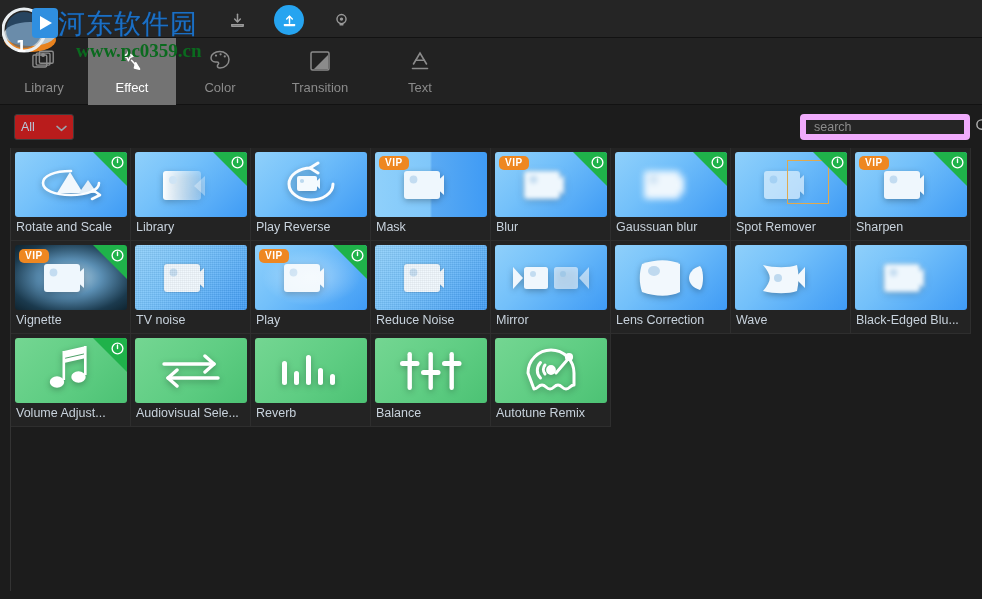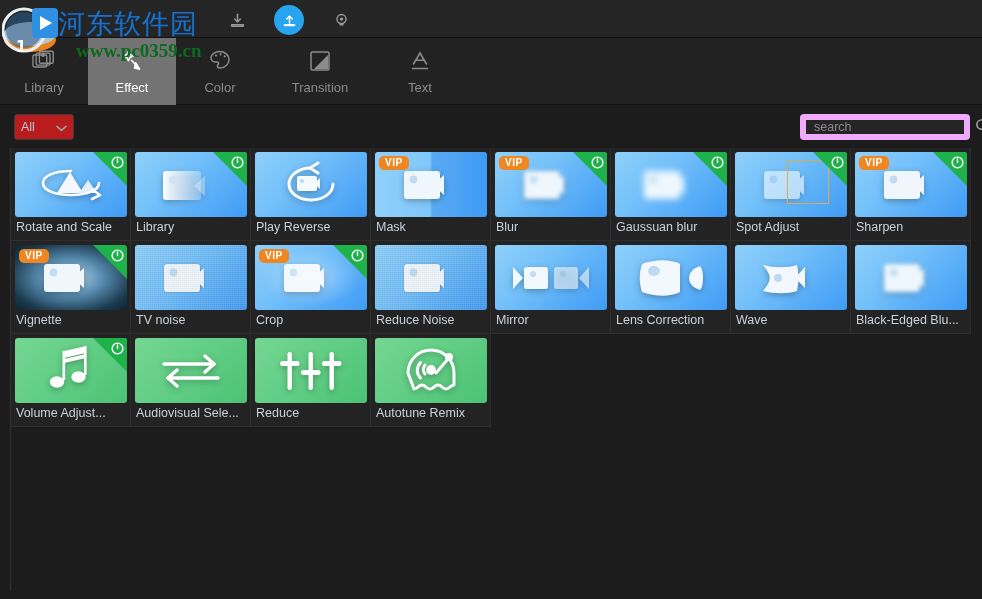--- a/index.html
+++ b/index.html
@@ -454,21 +454,21 @@
       </div>
       <div class="spot-rect"></div>
           <div class="corner-badge">
          <div class="tri"></div>
             <div class="pwr"><svg viewBox="0 0 16 16" width="13" height="13" fill="none" stroke="#ffffff" stroke-width="1.7" stroke-linecap="round">
     <circle cx="8" cy="8" r="6.6" fill="none"></circle>
                 <path d="M8 3.6V8"></path>
               </svg></div>
        </div>
     </div>
-    <div class="label">Spot Adjust</div>
+    <div class="label">Spot Remover</div>
       </div>
       <div class="cell">
     <div class="thumb">
       <div class="grad"></div>
       <div class="thumb-svg">
         <svg width="64" height="46" viewBox="0 0 64 46">
       <rect x="5" y="9" width="36" height="28" rx="3" fill="#eff7fd"></rect>
       <circle cx="14.5" cy="17.5" r="3.9" fill="#c3dcf1"></circle>
       <path d="M45 13v20l-11-10z" fill="#eff7fd"></path>
             </svg>
@@ -532,21 +532,21 @@
       <div class="glow-ov"></div>
           <div class="vip-badge">VIP</div>
           <div class="corner-badge">
          <div class="tri"></div>
             <div class="pwr"><svg viewBox="0 0 16 16" width="13" height="13" fill="none" stroke="#ffffff" stroke-width="1.7" stroke-linecap="round">
     <circle cx="8" cy="8" r="6.6" fill="none"></circle>
                 <path d="M8 3.6V8"></path>
               </svg></div>
        </div>
     </div>
-    <div class="label">Crop</div>
+    <div class="label">Play</div>
       </div>
       <div class="cell">
     <div class="thumb">
       <div class="grad"></div>
       <div class="thumb-svg noisy">
         <svg width="64" height="46" viewBox="0 0 64 46">
       <rect x="5" y="9" width="36" height="28" rx="3" fill="#eff7fd"></rect>
       <circle cx="14.5" cy="17.5" r="3.9" fill="#c3dcf1"></circle>
       <path d="M45 13v20l-11-10z" fill="#eff7fd"></path>
             </svg>
@@ -649,32 +649,48 @@
             </svg>
       </div>
 
     </div>
     <div class="label">Audiovisual Sele...</div>
       </div>
       <div class="cell">
     <div class="thumb g-green">
       <div class="grad"></div>
       <div class="thumb-svg">
+        <svg width="66" height="44" viewBox="0 0 66 44" fill="#ffffff">
+      <rect x="4" y="12" width="5" height="24" rx="2.5"></rect>
+      <rect x="16" y="22" width="5" height="14" rx="2.5"></rect>
+      <rect x="28" y="6" width="5" height="30" rx="2.5"></rect>
+      <rect x="40" y="19" width="5" height="17" rx="2.5"></rect>
+      <rect x="52" y="25" width="5" height="11" rx="2.5"></rect>
+            </svg>
+      </div>
+
+    </div>
+    <div class="label">Reverb</div>
+      </div>
+      <div class="cell">
+    <div class="thumb g-green">
+      <div class="grad"></div>
+      <div class="thumb-svg">
         <svg width="64" height="46" viewBox="0 0 64 46" fill="#ffffff">
       <rect x="8.5" y="4" width="4.4" height="38" rx="2.2"></rect>
       <rect x="1" y="13" width="19.5" height="5" rx="2.5"></rect>
       <rect x="29.5" y="4" width="4.4" height="38" rx="2.2"></rect>
       <rect x="22" y="22" width="19.5" height="5" rx="2.5"></rect>
       <rect x="50.5" y="4" width="4.4" height="38" rx="2.2"></rect>
       <rect x="43" y="13" width="19.5" height="5" rx="2.5"></rect>
             </svg>
       </div>
 
     </div>
-    <div class="label">Reduce</div>
+    <div class="label">Balance</div>
       </div>
       <div class="cell">
     <div class="thumb g-green">
       <div class="grad"></div>
       <div class="thumb-svg">
         <svg width="58" height="52" viewBox="0 0 58 52" fill="none" stroke="#ffffff" stroke-width="3" stroke-linecap="round" stroke-linejoin="round">
       <path d="M6 28a23 23 0 1 1 46 0v12c-4 0-4 4-8 4s-4-4-8-4-4 4-8 4-4-4-8-4-4 4-8 4z"></path>
       <circle cx="29" cy="25" r="3.4" fill="#ffffff"></circle>
       <path d="M18.5 17.5c-4 4.5-4.5 11 0 15.5"></path>
       <path d="M23 20c-2 2.5-2.3 6.2 0 9"></path>

